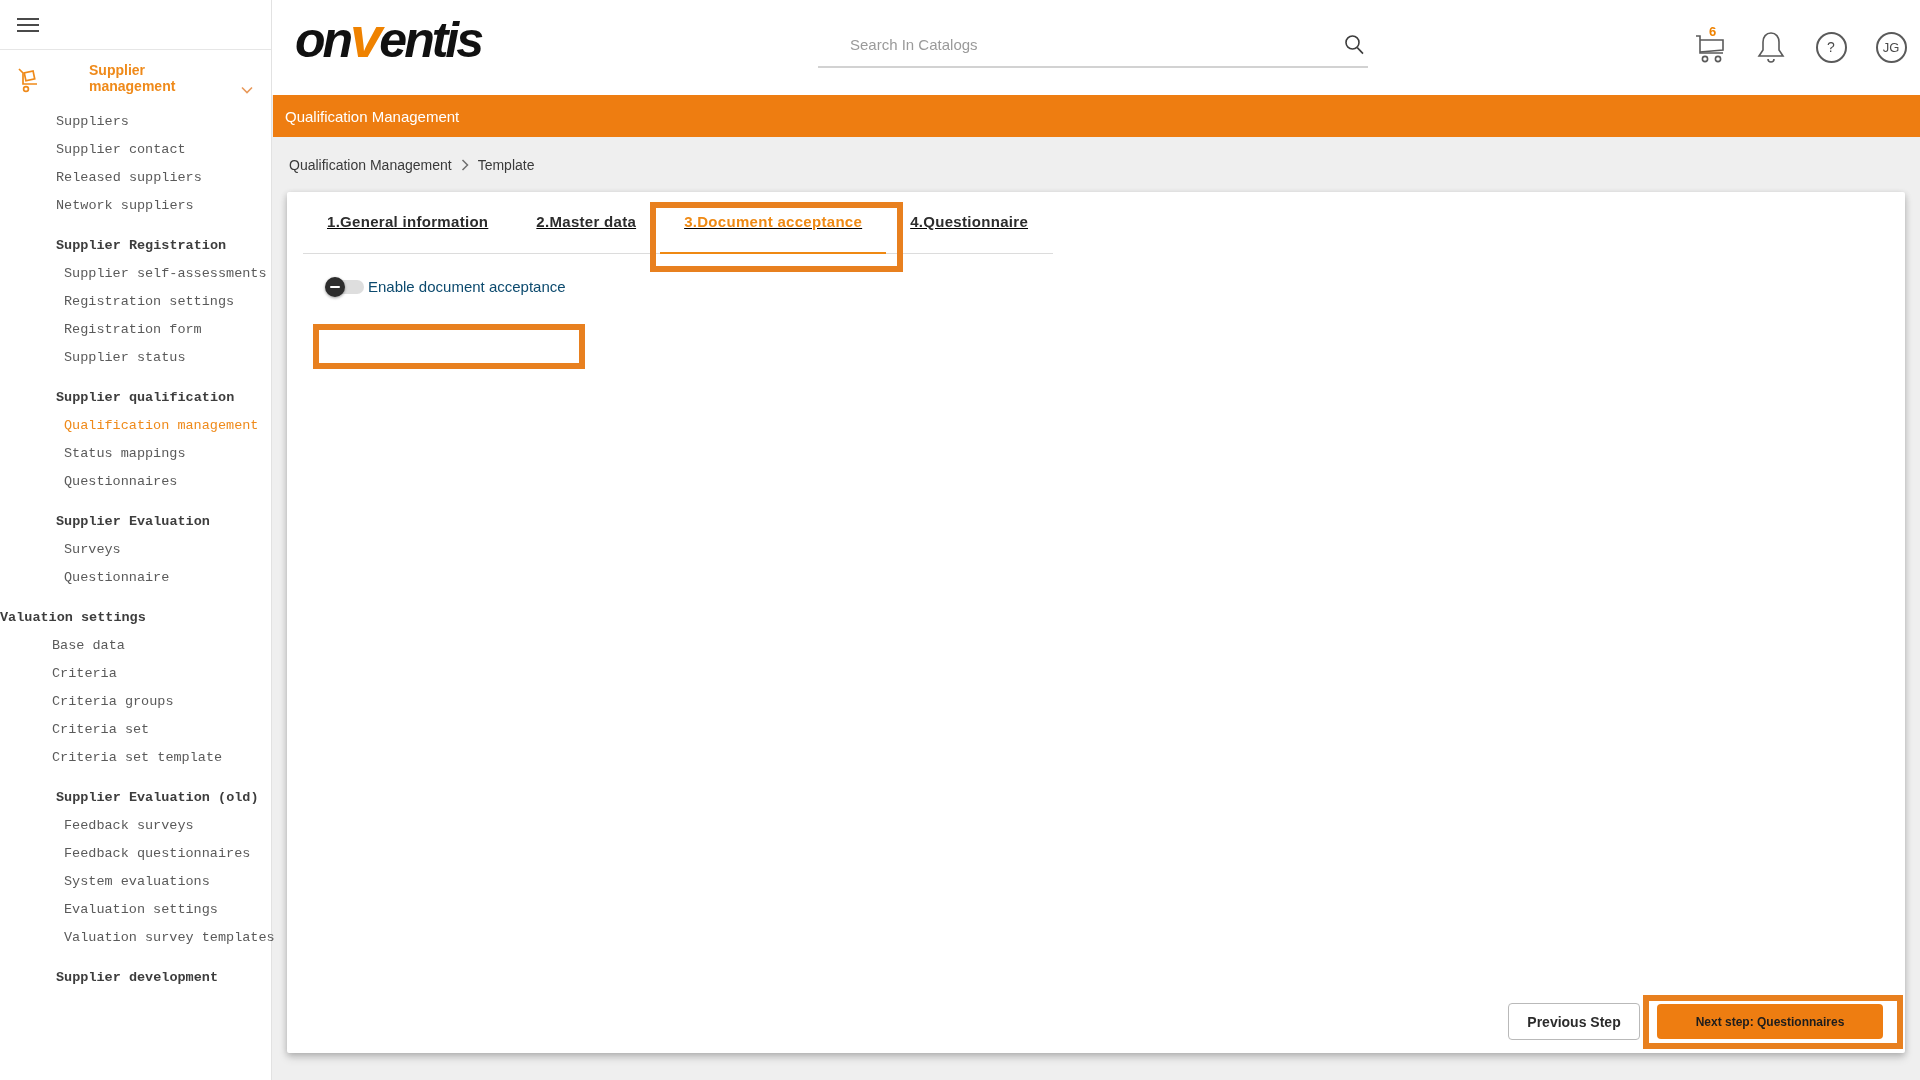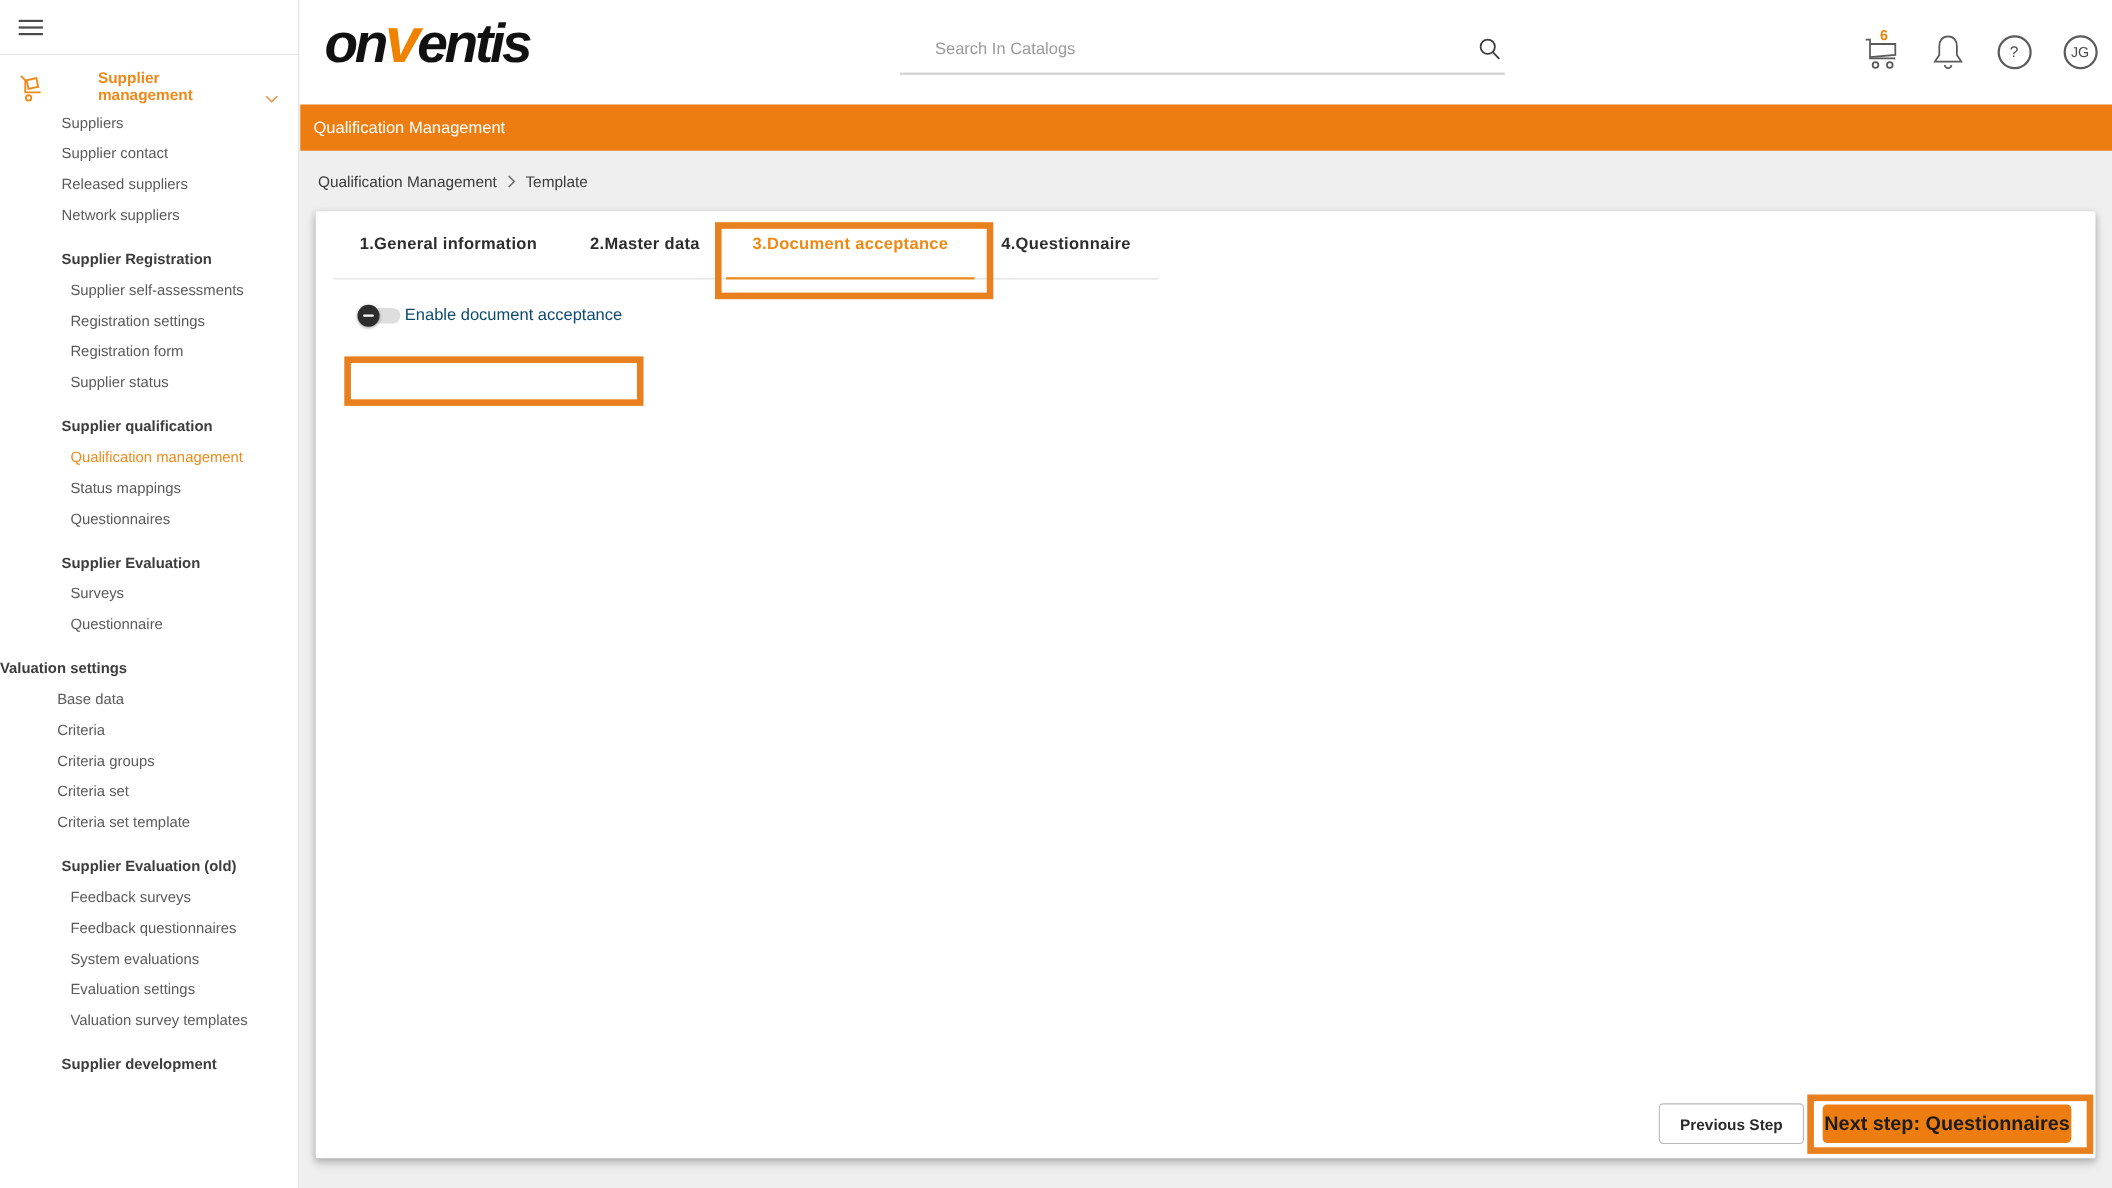--- a/index.html
+++ b/index.html
@@ -8,21 +8,21 @@
 
   
   .sidebar { position:absolute; left:0; top:0; width:272px; height:1080px; background:#fff; border-right:1px solid #e2e2e2; z-index:5; }
   .sb-head { height:50px; border-bottom:1px solid #e6e6e6; display:flex; align-items:center; padding-left:17px; }
   .hamburger { width:22px; cursor:pointer; }
   .hamburger div { height:2px; background:#4a4a4a; margin:4px 0; }
   .sb-root { display:flex; align-items:flex-end; height:36px; margin-top:8px; padding:0 14px 0 15px;gap:33px; }
   .sb-root-icon { width:28px; height:28px; margin-right:13px; flex:none; }
   .sb-root-label { color:#ef8a1a; font-size:14px; font-weight:600; flex:1; }
   .sb-chevron { flex:none; margin-right:4px; }
-  .sb-nav { margin-top:4px; }
+  .sb-nav { margin-top:14px;font-family:Liberation Mono, monospace; }
   .sb-item { height:28px; line-height:28px; font-size:13.5px; color:#5a5a5a; cursor:pointer; white-space:nowrap; }
   .sb-item.l1 { padding-left:56px; }
   .sb-item.l2 { padding-left:64px; }
   .sb-item.l2h { }
   .sb-item.l3 { padding-left:52px; }
   .sb-item.hdr { font-weight:700; color:#3d3d3d; margin-top:12px; cursor:default; }
   .sb-item.active { color:#ef8a1a; }
 
   
   .header { position:absolute; left:0; top:0; width:1920px; height:95px; background:#fff; }
@@ -40,33 +40,33 @@
 
   
   .topbar { position:absolute; left:273px; top:95px; width:1647px; height:42px; background:#ee7d11; color:#fff; font-size:15px; display:flex; align-items:center; padding-left:12px; }
 
   
   .breadcrumb { position:absolute; left:273px; top:137px; width:1647px; height:55px; display:flex; align-items:center; padding-left:16px; font-size:14px; color:#3a3a3a; gap:9px; }
   .crumb { cursor:pointer; }
 
   
   .card { position:absolute; left:287px; top:192px; width:1618px; height:861px; background:#fff; border-radius:2px; box-shadow:0 2px 6px rgba(0,0,0,.20), 0 5px 10px rgba(0,0,0,.12); }
-  .tabs { display:flex; margin:0 0 0 16px; width:750px; border-bottom:1px solid #dcdcdc; padding-top:21px; }
+  .tabs { display:flex; margin:0 0 0 16px; width:750px; border-bottom:1px solid #dcdcdc; padding-top:21px;text-decoration:underline; }
   .tab { padding:0 24px 22px 24px; font-size:15px; font-weight:700; color:#2d2d2d; letter-spacing:.3px; cursor:pointer; margin-bottom:-1px; }
   .tab.active { color:#ef8913; border-bottom:2px solid #ef8913; }
   .card-h1 { margin:38px 0 0 41px; font-size:20px; font-weight:700; color:#161616; }
   .toggle-row { display:flex; align-items:center; margin:24px 0 0 41px; }
   .switch { position:relative; width:36px; height:14px; background:#dedede; border-radius:7px; cursor:pointer; flex:none; }
   .knob { position:absolute; left:-3px; top:-3px; width:20px; height:20px; background:#2d2d2d; border-radius:50%; box-shadow:0 1px 3px rgba(0,0,0,.4); display:flex; align-items:center; justify-content:center; }
   .knob .minus { width:10px; height:2px; background:#fff; border-radius:1px; }
   .toggle-label { margin-left:4px; font-size:15px; color:#0c4a6e; }
 
   
   .btn-prev { position:absolute; right:265px; bottom:13px; width:132px; height:37px; background:#fff; border:1px solid #b9b9b9; border-radius:4px; font-size:14px; font-weight:700; color:#2b2b2b; cursor:pointer; font-family:"Liberation Sans",sans-serif; }
-  .btn-next { position:absolute; right:22px; bottom:14px; width:226px; height:35px; background:#ee7d11; border:none; border-radius:4px; font-size:18px; font-weight:700; color:#1d1d1d; cursor:pointer; font-family:"Liberation Sans",sans-serif; }
+  .btn-next { position:absolute; right:22px; bottom:14px; width:226px; height:35px; background:#ee7d11; border:none; border-radius:4px; font-size:12px; font-weight:700; color:#1d1d1d; cursor:pointer; font-family:"Liberation Sans",sans-serif; }
 
   
   .anno { position:absolute; border:6px solid #e8801f; pointer-events:none; z-index:20; }
   .anno-tab { left:363px; top:10px; width:253px; height:70px; }
   .anno-toggle { left:26px; top:132px; width:272px; height:45px; }
   .anno-next { right:2px; bottom:4px; width:260px; height:54px; }
 
   svg { display:block; }
 </style>
 </head>

